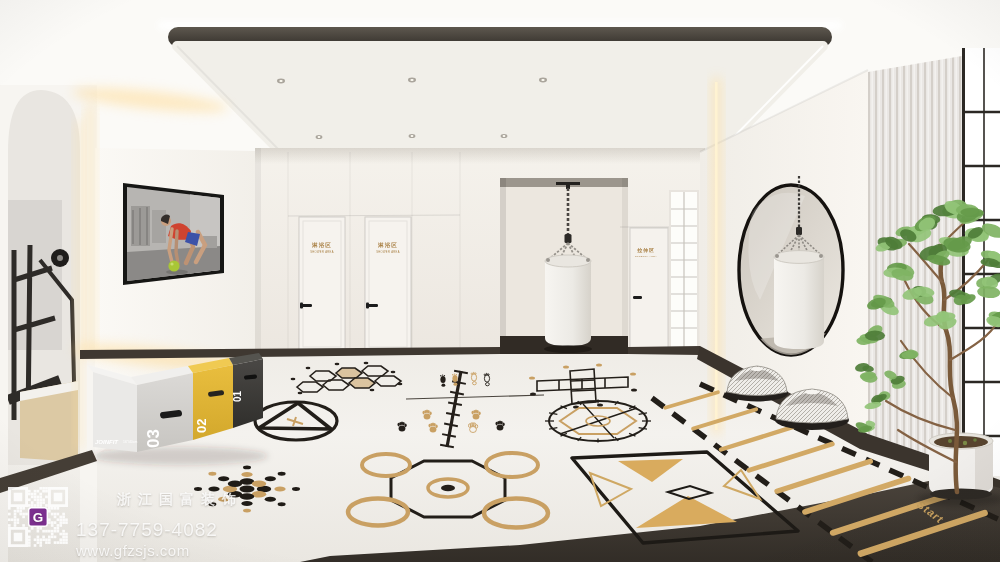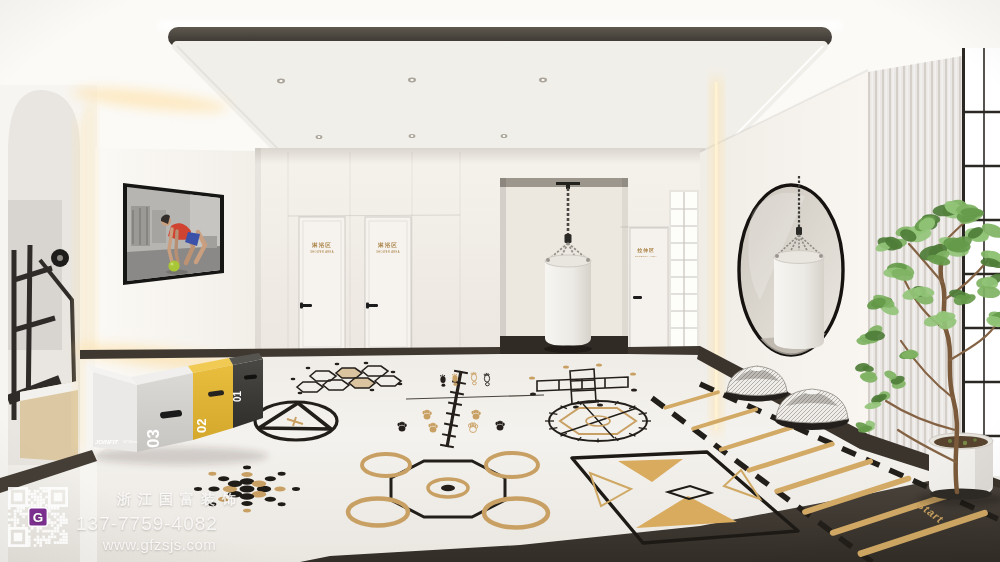--- a/index.html
+++ b/index.html
@@ -5,22 +5,22 @@
   html,body{margin:0;padding:0;background:#888;}
   .stage{position:relative;width:1000px;height:562px;overflow:hidden;
          background:#f4f1ec;font-family:"Liberation Sans",sans-serif;}
   svg.scene{position:absolute;left:0;top:0;}
   
   .watermark{position:absolute;left:8px;top:486px;display:flex;align-items:flex-start;
              color:rgba(255,255,255,.82);text-shadow:0 1px 2px rgba(60,50,40,.25);}
   .wm-qr{width:60px;height:62px;flex:0 0 auto;}
   .wm-text{margin-left:8px;line-height:1;}
   .wm-company{font-size:14px;font-weight:bold;letter-spacing:7px;margin-top:6px;white-space:nowrap;margin-left:41px;}
-  .wm-phone{font-size:19px;letter-spacing:1px;margin-top:8px;white-space:nowrap;}
-  .wm-site{font-size:15px;letter-spacing:.5px;margin-top:4px;white-space:nowrap;text-align:center;}
+  .wm-phone{font-size:19px;letter-spacing:1px;margin-top:14px;white-space:nowrap;}
+  .wm-site{font-size:15px;letter-spacing:.5px;margin-top:4px;white-space:nowrap;}
 </style>
 </head>
 <body>
 
 <div class="stage">
 <svg class="scene" width="1000" height="562" viewBox="0 0 1000 562">
   <defs>
     <linearGradient id="wallBack" x1="0" y1="0" x2="0" y2="1">
       <stop offset="0" stop-color="#f5f2ec"></stop>
           <stop offset="1" stop-color="#ece7e0"></stop>

